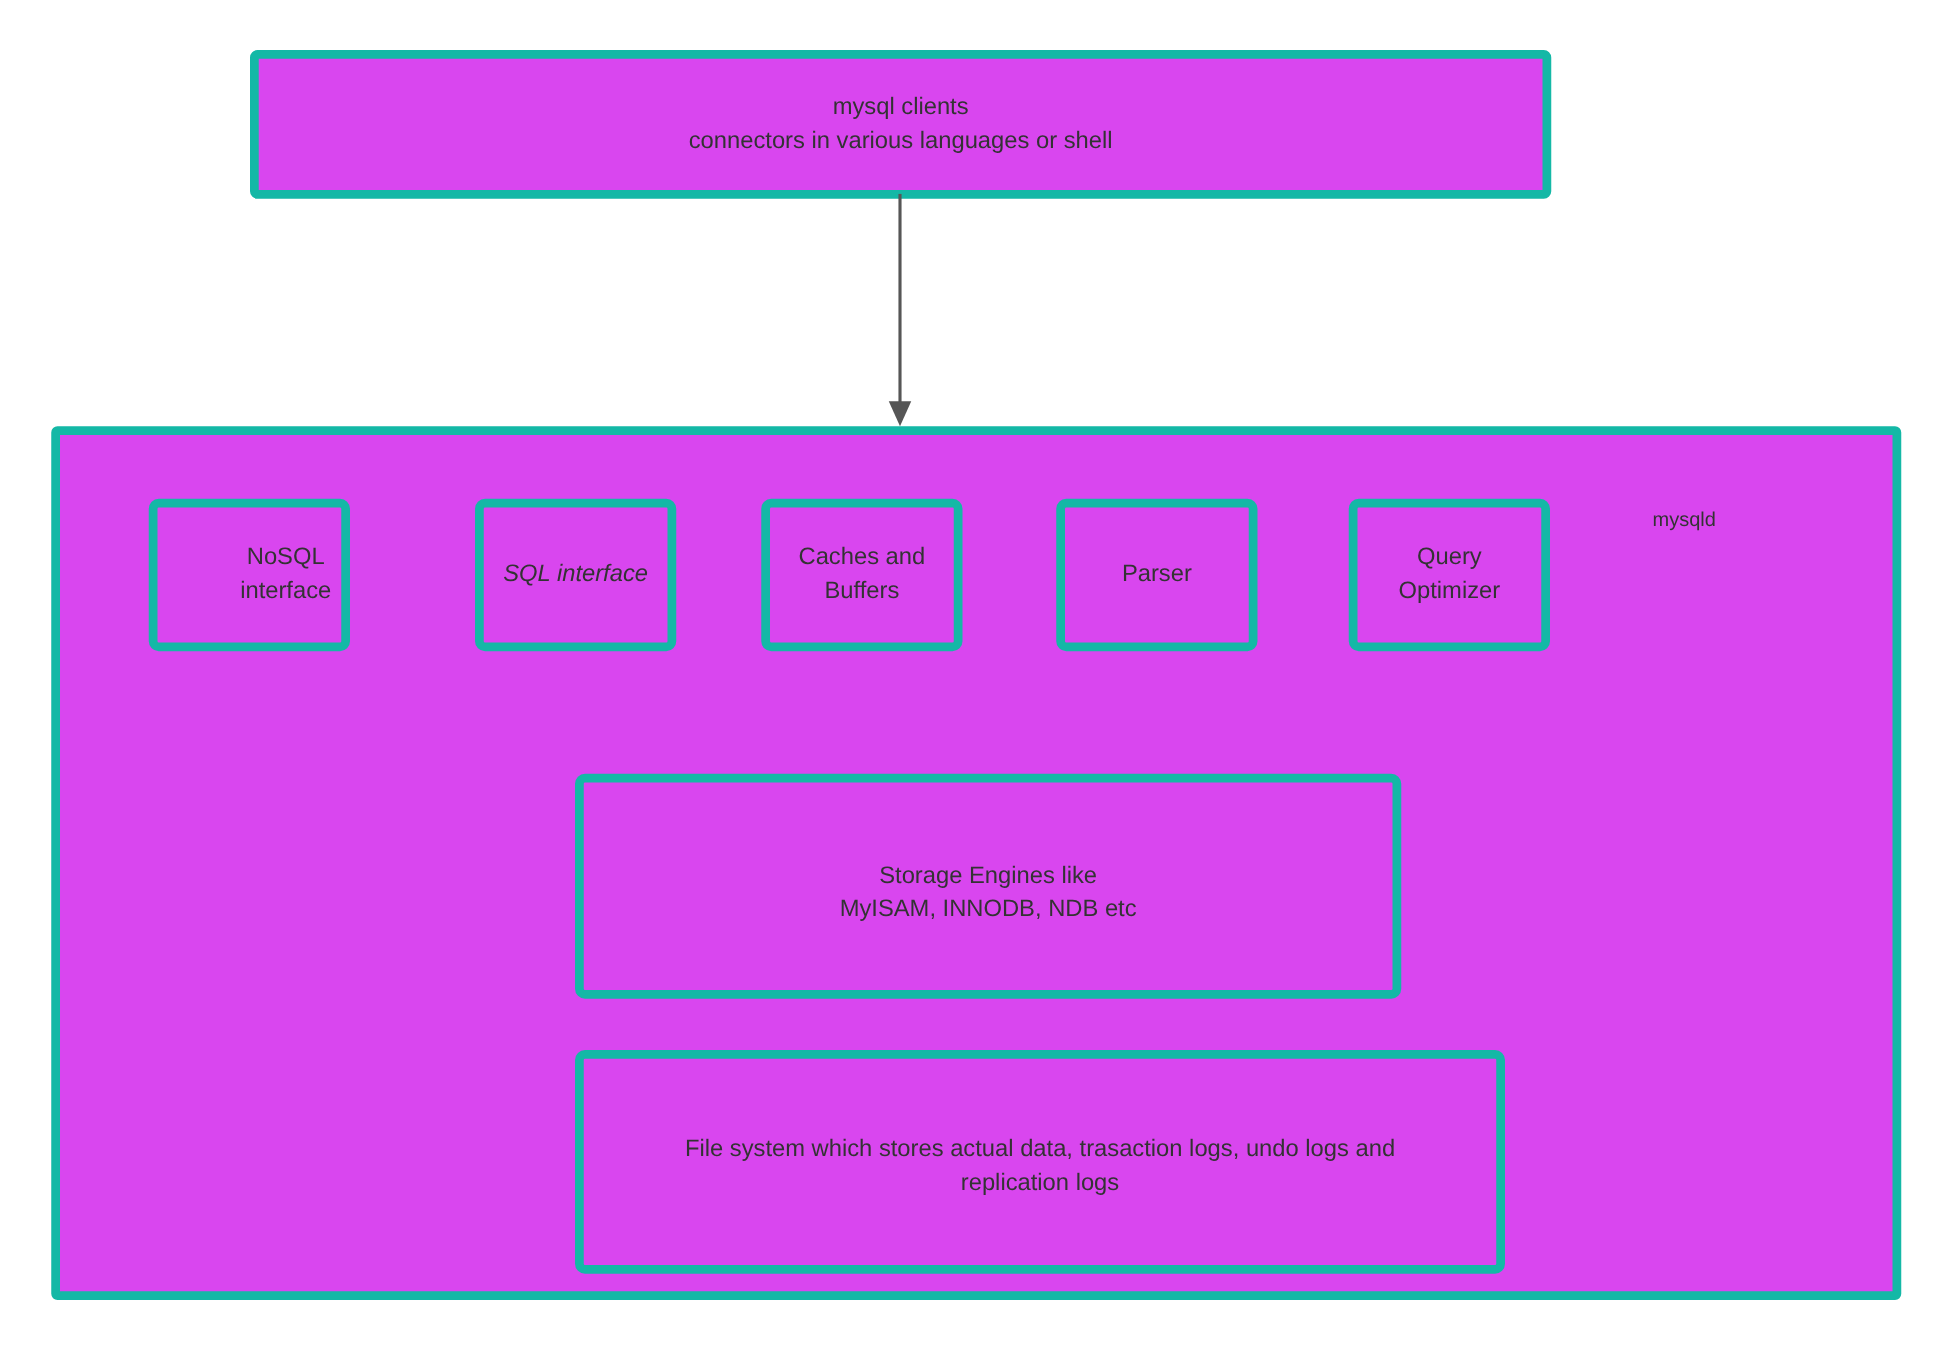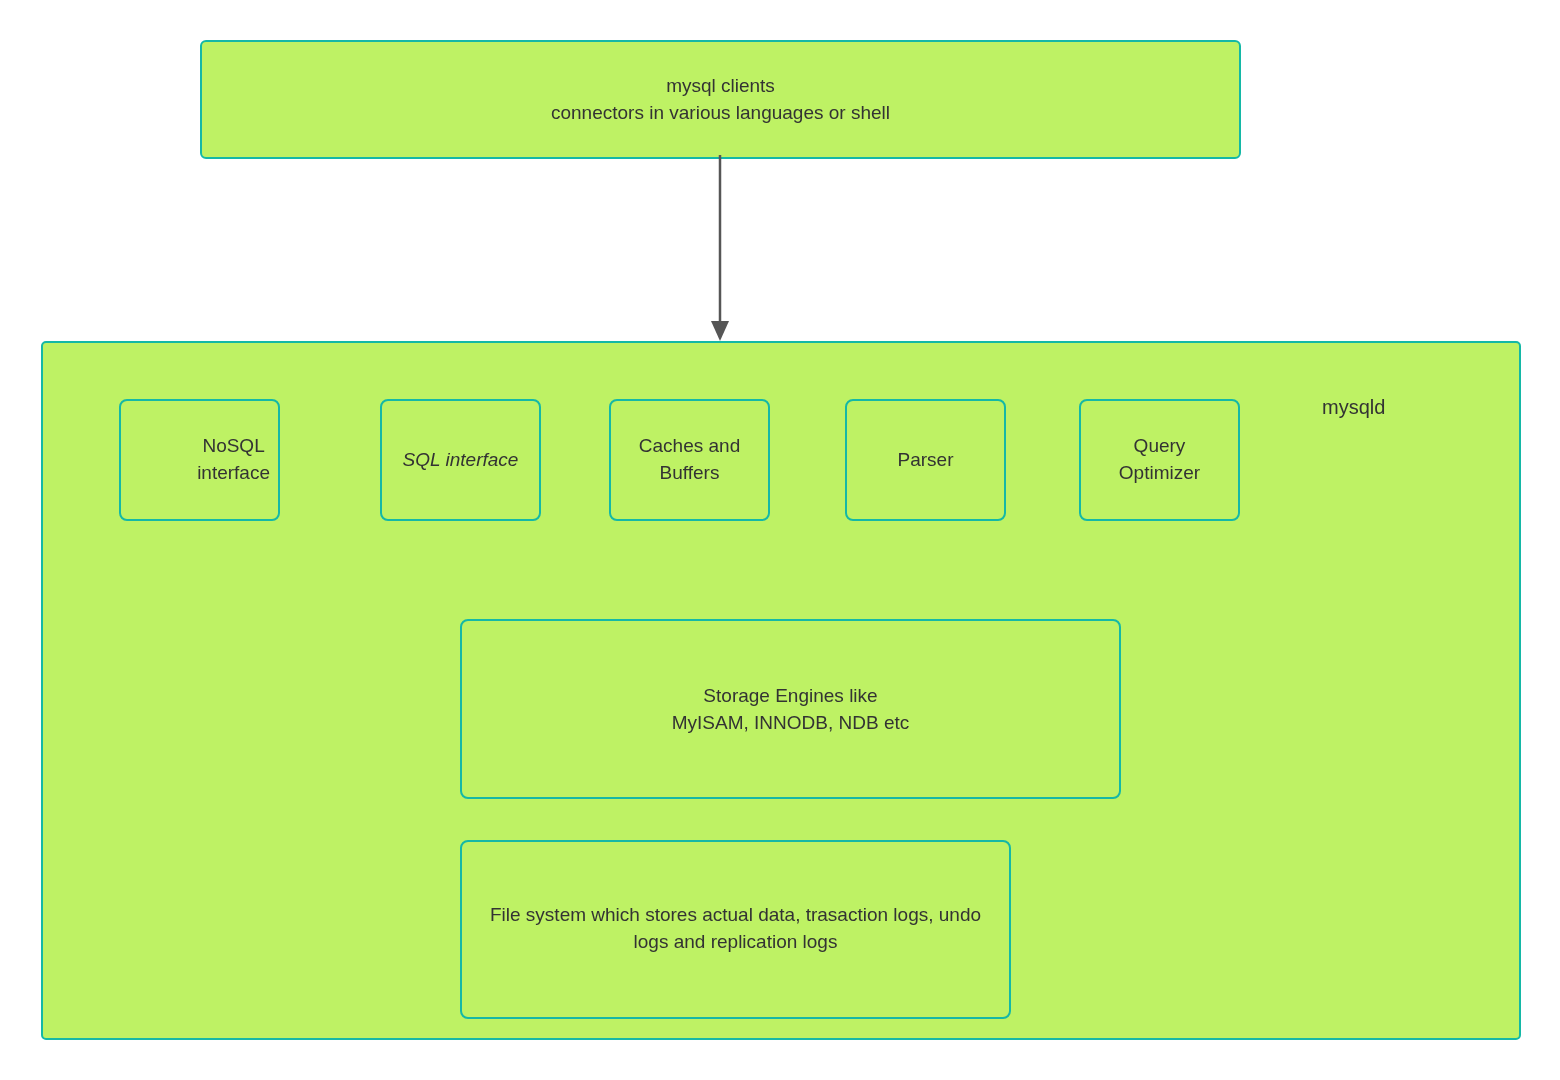--- a/index.html
+++ b/index.html
@@ -15,23 +15,23 @@
   #canvas {
     position: relative;
     width: 1560px;
     height: 1080px;
     background: #ffffff;
     overflow: hidden;
   }
   .node {
     position: absolute;
     box-sizing: border-box;
-    border: 2px solid #14b8a6;
+    border: 7px solid #14b8a6;
     border-radius: 6px;
-    background: #bef264;
+    background: #d946ef;
     display: flex;
     align-items: center;
     justify-content: center;
     text-align: center;
   }
   .node .label {
     font-size: 19px;
     line-height: 1.42;
     color: #333333;
     white-space: pre-line;
@@ -53,22 +53,22 @@
     top: 341px;
     width: 1480px;
     height: 699px;
     display: block;
     border-radius: 5px;
   }
   
   #mysqld-caption {
     position: absolute;
     left: 1322px;
-    top: 396px;
-    font-size: 20px;
+    top: 408px;
+    font-size: 16px;
     color: #333333;
     white-space: nowrap;
   }
   
   .component {
     top: 399px;
     height: 122px;
     width: 161px;
     border-radius: 8px;
   }
@@ -85,21 +85,21 @@
     width: 661px;
     height: 180px;
     align-items: flex-start;
     padding-top: 62px;
     border-radius: 8px;
   }
   
   #filesystem-box {
     left: 460px;
     top: 840px;
-    width: 551px;
+    width: 744px;
     height: 179px;
     align-items: flex-start;
     padding-top: 60px;
     border-radius: 8px;
   }
   #filesystem-box .label {
     font-size: 19px;
     max-width: 640px;
   }
 

